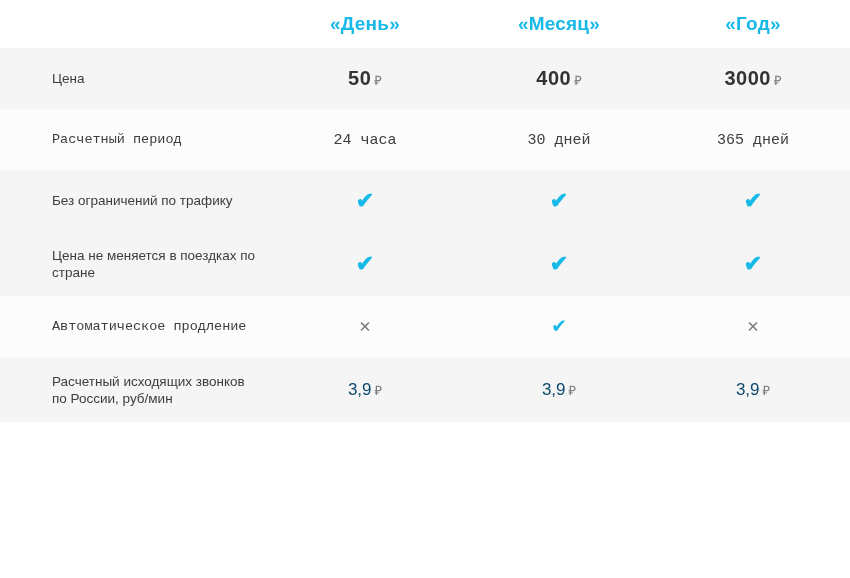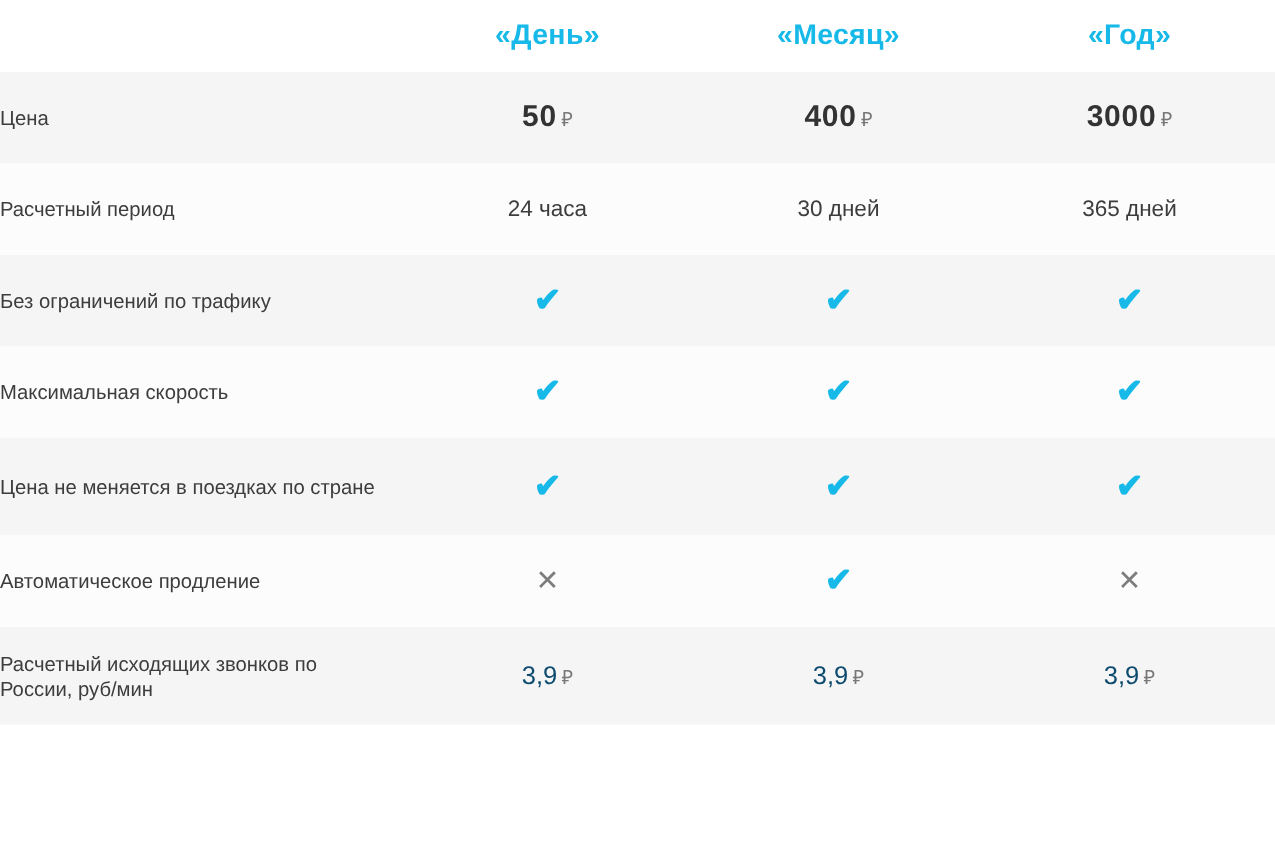--- a/index.html
+++ b/index.html
@@ -34,28 +34,29 @@
     font-size: 19px;
     font-weight: bold;
     letter-spacing: 0.2px;
     text-align: center;
     line-height: 24px;
   }
   thead th.head-blank { background: #ffffff; }
 
   tbody tr { height: 61px; }
   tbody tr.row-odd td { background: #f5f5f5; }
-  tbody tr.row-even td { background: #fcfcfc; }
+  tbody tr.row-even td { background: #fcfcfc; font-family: Liberation Mono, monospace; }
 
   tbody td {
     padding: 0;
     vertical-align: middle;
     border: none;
   }
   td.feature {
+    padding-left: 52px;
     padding-right: 12px;
     font-size: 13.5px;
     color: #3d3d3d;
     line-height: 17px;
     text-align: left;
   }
   td.value {
     text-align: center;
   }
   .price {
@@ -153,32 +154,20 @@
         <span class="check">✔</span>
       </td>
       <td class="value">
         <span class="check">✔</span>
       </td>
       <td class="value">
         <span class="check">✔</span>
       </td>
     </tr>
 
-    <tr class="row-even">
-      <td class="feature">Максимальная скорость</td>
-      <td class="value">
-        <span class="check">✔</span>
-      </td>
-      <td class="value">
-        <span class="check">✔</span>
-      </td>
-      <td class="value">
-        <span class="check">✔</span>
-      </td>
-    </tr>
 
     <tr class="row-odd tall">
       <td class="feature">Цена не меняется в поездках по стране</td>
       <td class="value">
         <span class="check">✔</span>
       </td>
       <td class="value">
         <span class="check">✔</span>
       </td>
       <td class="value">

